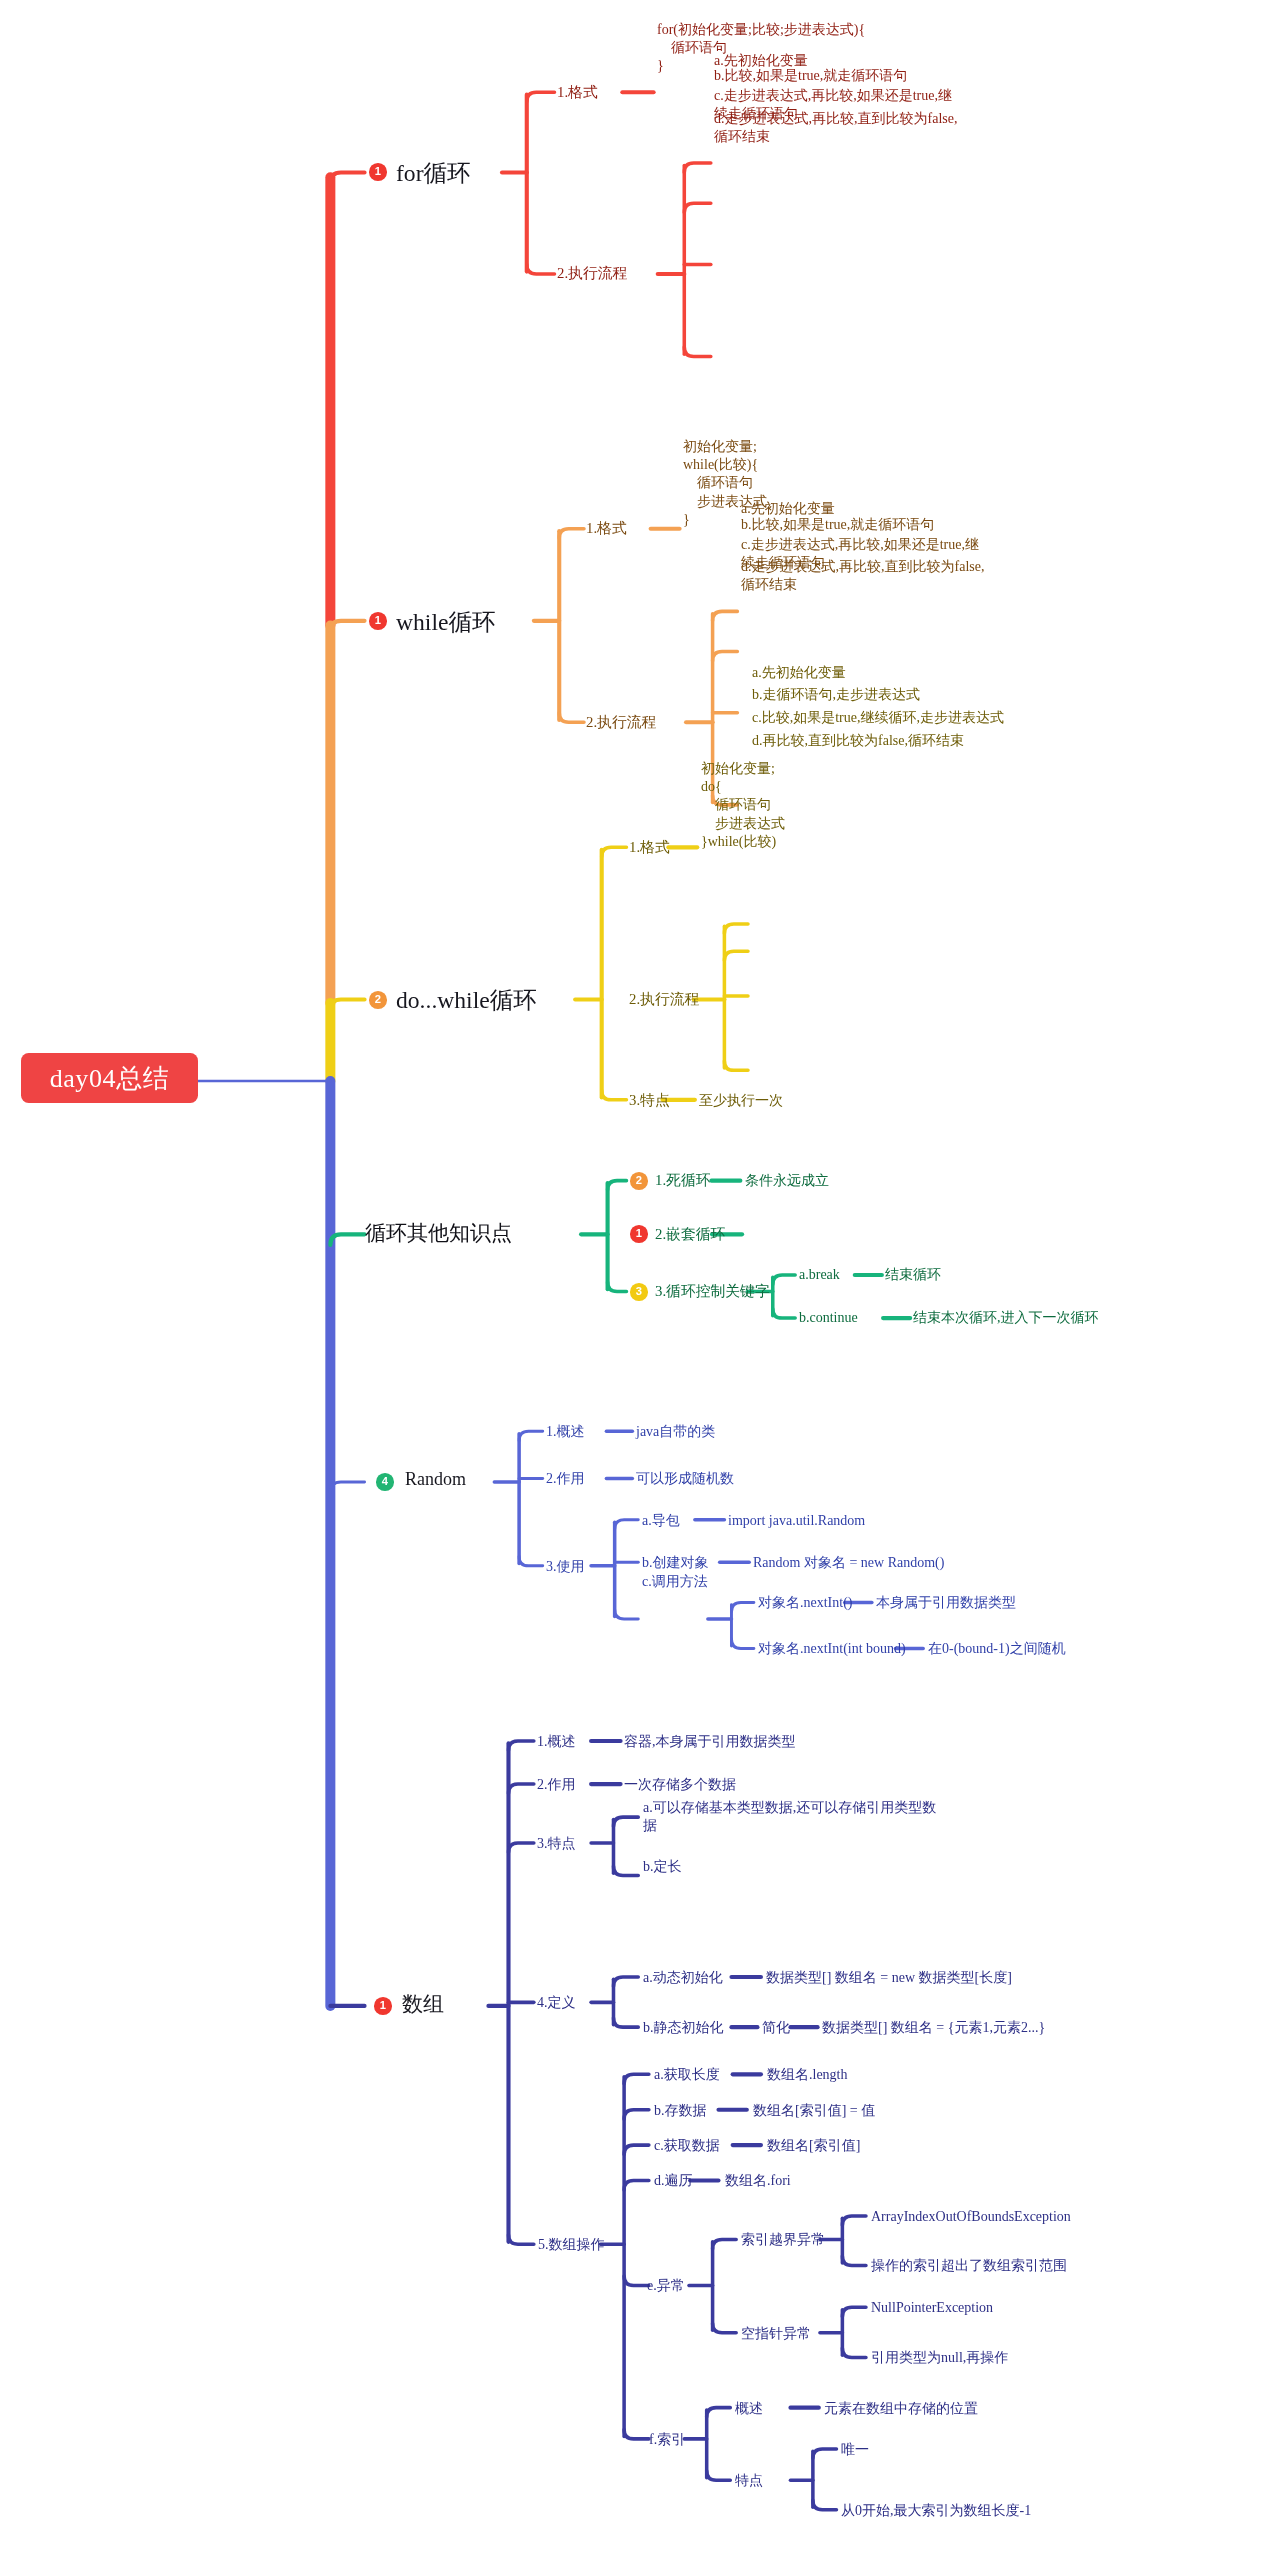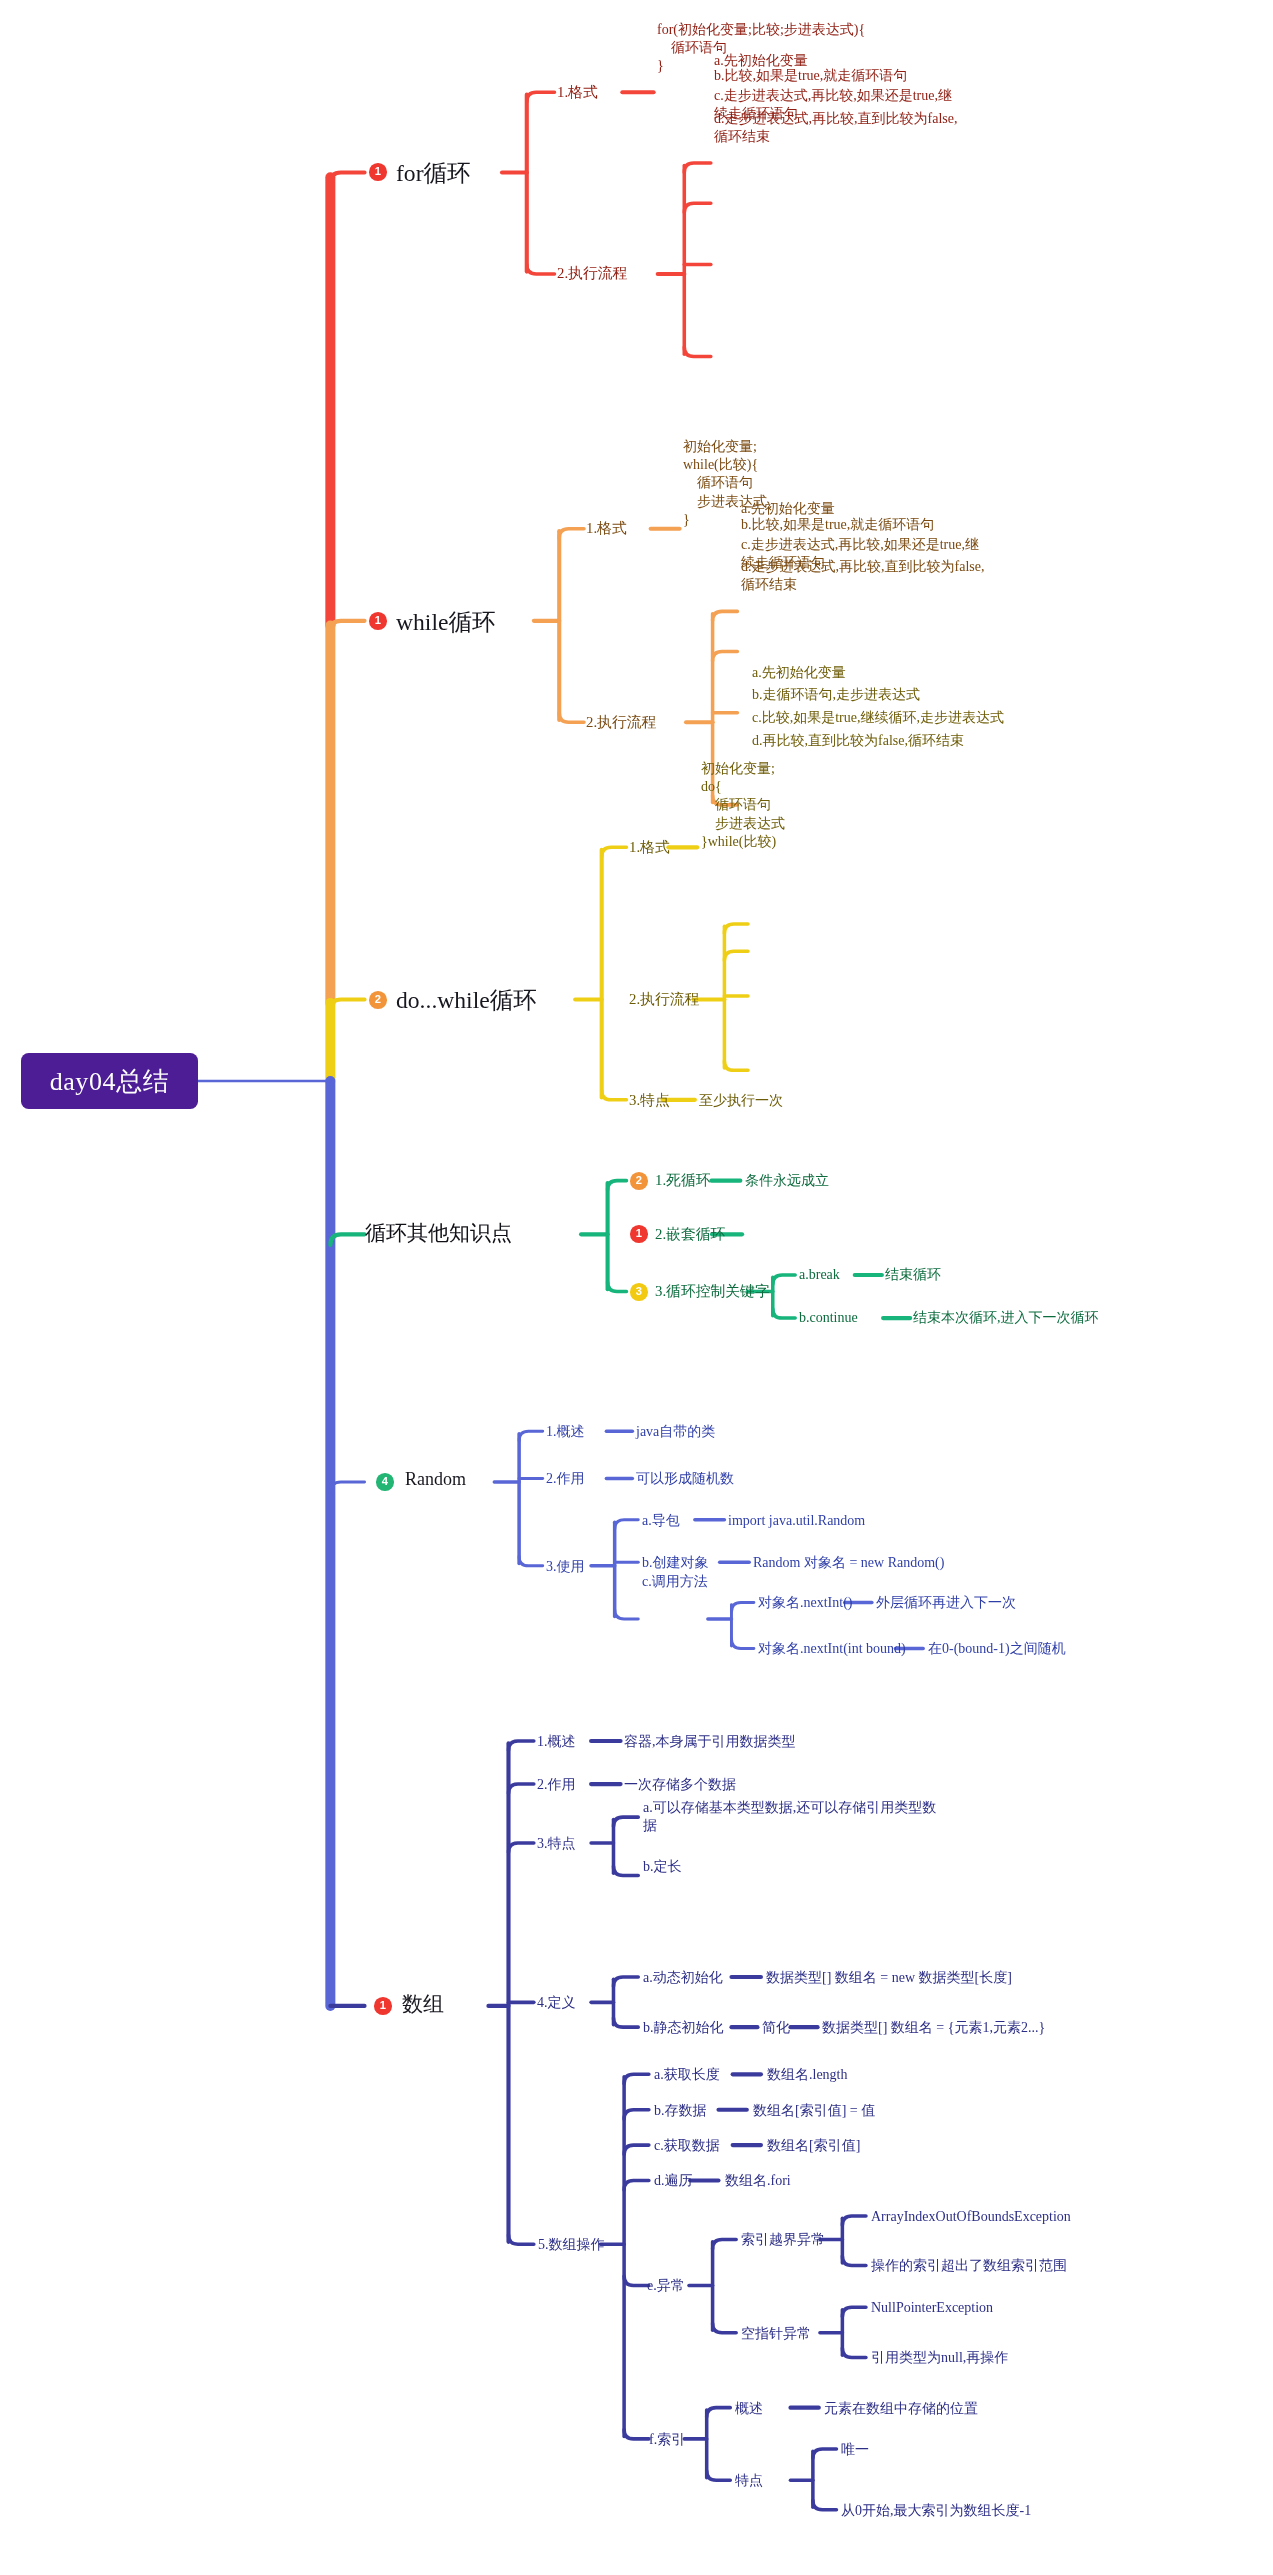--- a/index.html
+++ b/index.html
@@ -19,22 +19,22 @@
   
   .c-red   {color:#8f1d11;}
   .c-org   {color:#7a4a11;}
   .c-yel   {color:#6d5c07;}
   .c-grn   {color:#0d6b3e;}
   .c-blu   {color:#2f3fa8;}
   .c-ind   {color:#2d2f86;}
 
   
   #root-node{
-    position:absolute;left:21px;top:1053px;width:177px;height:56px;
-    background:#4c1d95;border-radius:7.7px;
+    position:absolute;left:21px;top:1053px;width:177px;height:50px;
+    background:#ef4444;border-radius:7.7px;
     display:flex;align-items:center;justify-content:center;
     color:#ffffff;font-size:26px;letter-spacing:0.6px;
   }
 
   
   .badge{
     position:absolute;width:17.7px;height:17.7px;border-radius:50%;
     display:flex;align-items:center;justify-content:center;
     color:#fff;font-size:11.2px;font-weight:bold;
     font-family:"Liberation Sans","DejaVu Sans",sans-serif;
@@ -288,21 +288,21 @@
   <div class="node l3 c-blu" style="left:636px;top:1470px;">可以形成随机数</div>
 
   <div class="node l3 c-blu" style="left:546px;top:1558px;">3.使用</div>
   <div class="node l3 c-blu" style="left:642px;top:1512px;">a.导包</div>
   <div class="node l3 c-blu" style="left:728px;top:1512px;">import java.util.Random</div>
   <div class="node l3 c-blu" style="left:642px;top:1554px;">b.创建对象</div>
   <div class="node l3 c-blu" style="left:753px;top:1554px;">Random 对象名 = new Random()</div>
 
   <div class="node l3 c-blu" style="left:642px;top:1552px;margin-top:21px;">c.调用方法</div>
   <div class="node l3 c-blu" style="left:758px;top:1594px;">对象名.nextInt()</div>
-  <div class="node l3 c-blu" style="left:876px;top:1594px;">外层循环再进入下一次</div>
+  <div class="node l3 c-blu" style="left:876px;top:1594px;">本身属于引用数据类型</div>
   <div class="node l3 c-blu" style="left:758px;top:1640px;">对象名.nextInt(int bound)</div>
   <div class="node l3 c-blu" style="left:928px;top:1640px;">在0-(bound-1)之间随机</div>
 
   <div class="badge b1" style="left:374px;top:1997px;">1</div>
   <div class="node l1" style="left:402px;top:1991px;font-size:21px;">数组</div>
 
   <div class="node l3 c-ind" style="left:537px;top:1733px;">1.概述</div>
   <div class="node l3 c-ind" style="left:624px;top:1733px;">容器,本身属于引用数据类型</div>
 
   <div class="node l3 c-ind" style="left:537px;top:1776px;">2.作用</div>

